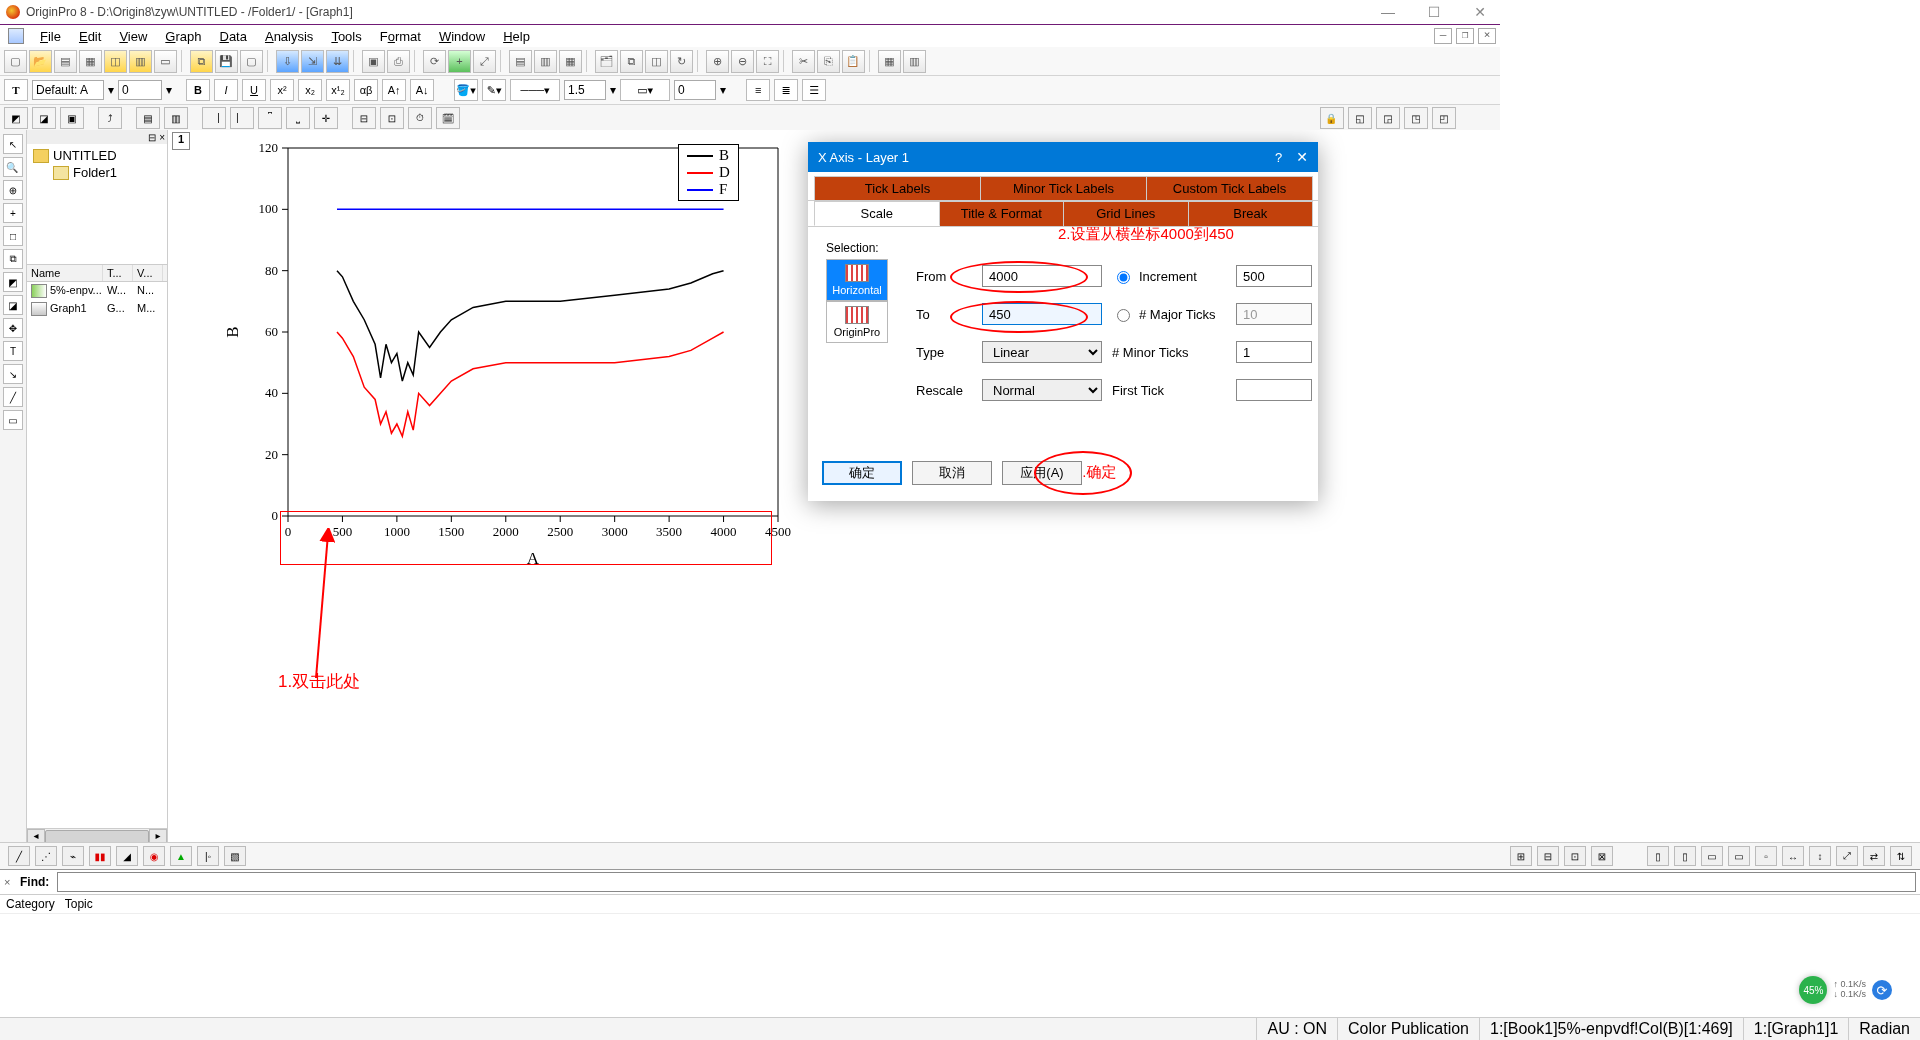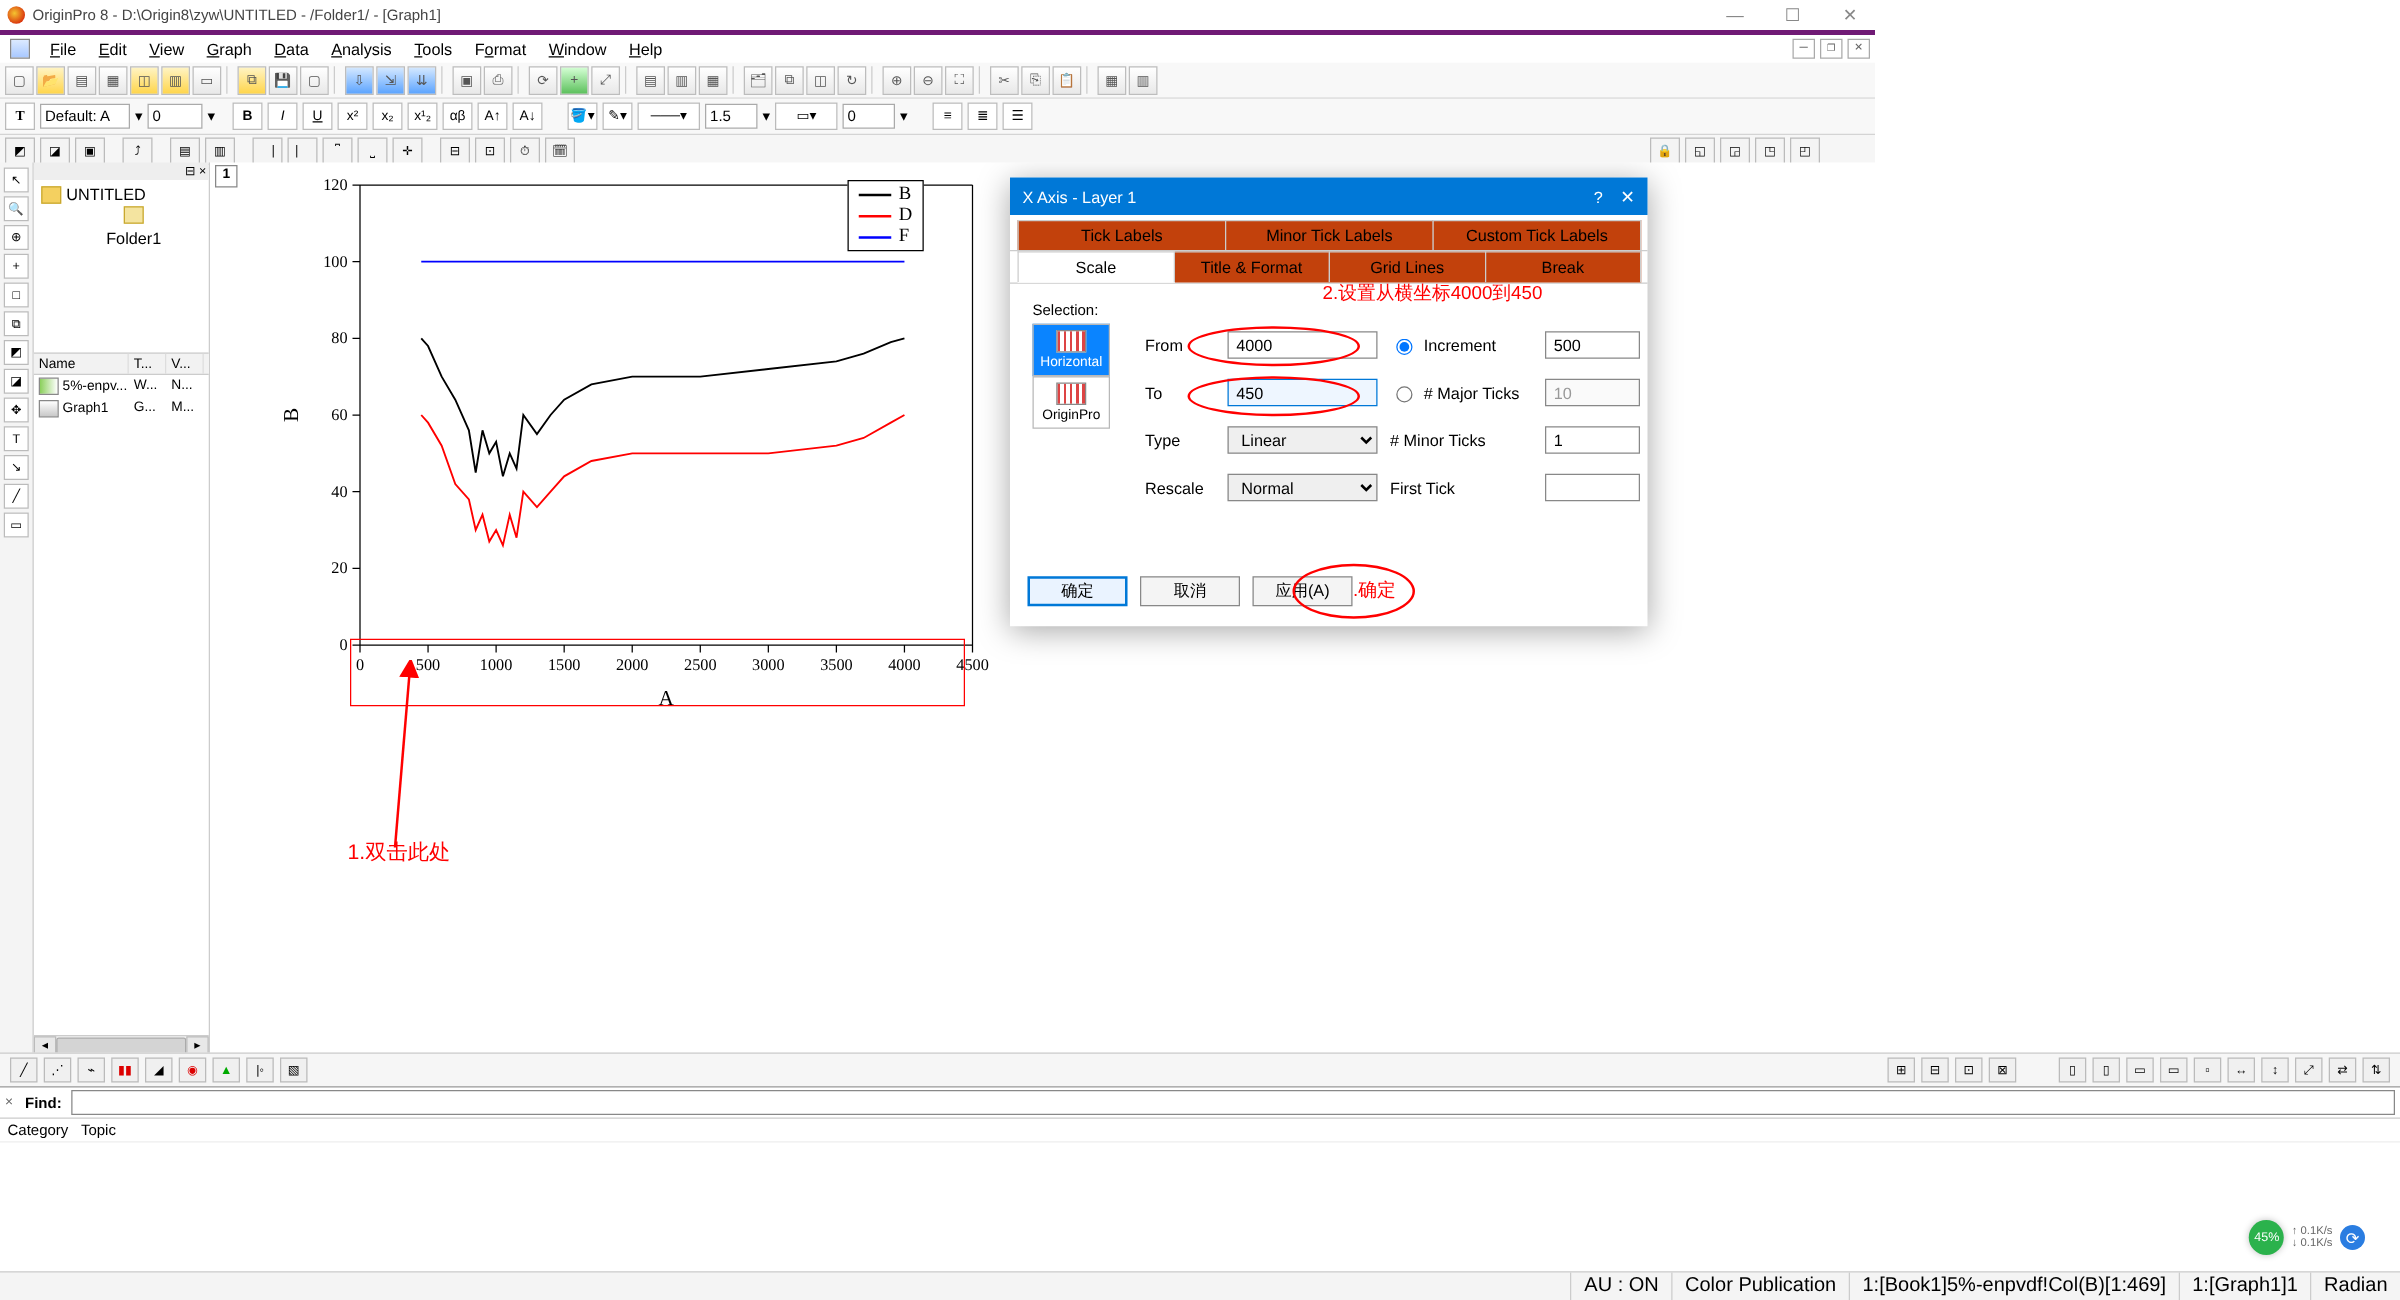--- a/index.html
+++ b/index.html
@@ -1,16 +1,16 @@
 <!DOCTYPE html>
 <html><head>
 <meta charset="utf-8">
 <style>
 html, body { margin:0; padding:0; font-family:"Segoe UI",Tahoma,sans-serif; font-size:12px; background:#fff; overflow:hidden; width:1500px; height:812px; color:#000; }
-.titlebar { height:24px; background:#fff; border-bottom:4px solid #701a75; display:flex; align-items:center; padding:0 6px; font-size:12px; color:#444; }
+.titlebar { height:24px; background:#fff; border-bottom:1px solid #701a75; display:flex; align-items:center; padding:0 6px; font-size:12px; color:#444; }
 .titlebar .logo { width:14px; height:14px; background:radial-gradient(circle at 40% 40%, #f4c430, #d00000); border-radius:50%; margin-right:6px;}
 .titlebar .winbtns { margin-left:auto; display:flex; gap:18px; color:#888; font-size:14px; }
 .titlebar .winbtns span { width:28px; text-align:center; }
 .menubar { height:22px; background:#fff; display:flex; align-items:center; padding:0 8px; gap:2px; font-size:13px; position:relative;}
 .menubar .sq { width:14px; height:14px; border:1px solid #888; background:linear-gradient(#dceaff,#a8c8ff); margin-right:6px;}
 .menubar .item { padding:0 8px; }
 .menubar .item u { text-decoration:underline; }
 .menubar .childctrl { position:absolute; right:4px; display:flex; gap:4px; font-size:11px; color:#666;}
 .menubar .childctrl span { width:16px; height:14px; border:1px solid #aaa; text-align:center; font-family:monospace; line-height:12px;}
 .toolbar { height:28px; background:#f8f8f8; border-bottom:1px solid #d4d4d4; display:flex; align-items:center; padding:0 4px; gap:2px; }
@@ -25,21 +25,21 @@
 .toolbar3 { height:26px; background:#f6f6f6; border-bottom:1px solid #d4d4d4; display:flex; align-items:center; padding:0 4px; gap:4px;}
 .toolbar3 .tb { width:22px; height:20px; border:1px solid #bbb; background:#f4f4f4; display:flex;align-items:center;justify-content:center; font-size:10px;}
 .main-area { position:absolute; top:130px; bottom:195px; left:0; right:0; display:flex; }
 .lefttools { width:26px; background:#f4f4f4; border-right:1px solid #ccc; display:flex; flex-direction:column; gap:3px; padding-top:4px; align-items:center;}
 .lefttools .lt { width:18px; height:18px; border:1px solid #bbb; font-size:10px; display:flex; align-items:center;justify-content:center; background:#fff;}
 .project-panel { width:140px; border-right:1px solid #ccc; display:flex; flex-direction:column;}
 .project-panel .close-bar { height:14px; background:#eee; display:flex; justify-content:flex-end; align-items:center; font-size:10px; padding-right:2px;}
 .project-panel .tree { padding:4px 6px; font-size:13px; flex:0 0 auto; }
 .project-panel .tree .folder { display:flex; align-items:center; gap:4px;}
 .project-panel .tree .ficon { width:14px;height:12px; background:#f4d060; border:1px solid #c8a830;}
-.project-panel .tree .sub { margin-left:20px; margin-top:2px;flex-direction:column;}
+.project-panel .tree .sub { margin-left:20px; margin-top:2px;}
 .project-panel .list-header { display:grid; grid-template-columns:76px 30px 30px; font-size:11px; background:#f2f2f2; border-top:1px solid #ccc; border-bottom:1px solid #ccc; margin-top:80px;}
 .project-panel .list-header div { padding:2px 4px; border-right:1px solid #ddd;}
 .project-panel .list-body { font-size:11px;}
 .project-panel .list-row { display:grid; grid-template-columns:76px 30px 30px;}
 .project-panel .list-row div { padding:2px 4px; white-space:nowrap; overflow:hidden;}
 .project-panel .wicon { display:inline-block; width:14px; height:12px; border:1px solid #888; background:linear-gradient(90deg,#8bd05c,#fff); margin-right:3px; vertical-align:middle;}
 .project-panel .gicon { display:inline-block; width:14px; height:12px; border:1px solid #888; background:linear-gradient(#fff,#c8c8c8); margin-right:3px; vertical-align:middle;}
 .project-panel .scrollbar-h { margin-top:auto; height:16px; background:#f0f0f0; border-top:1px solid #ccc; position:relative;}
 .project-panel .scrollbar-h .arrow { width:16px; height:14px; background:#e8e8e8; border:1px solid #bbb; position:absolute; top:0; font-size:10px; text-align:center;}
 .project-panel .scrollbar-h .thumb { position:absolute; left:18px; right:18px; top:1px; height:12px; background:#d4d4d4; border:1px solid #aaa; border-radius:2px;}

